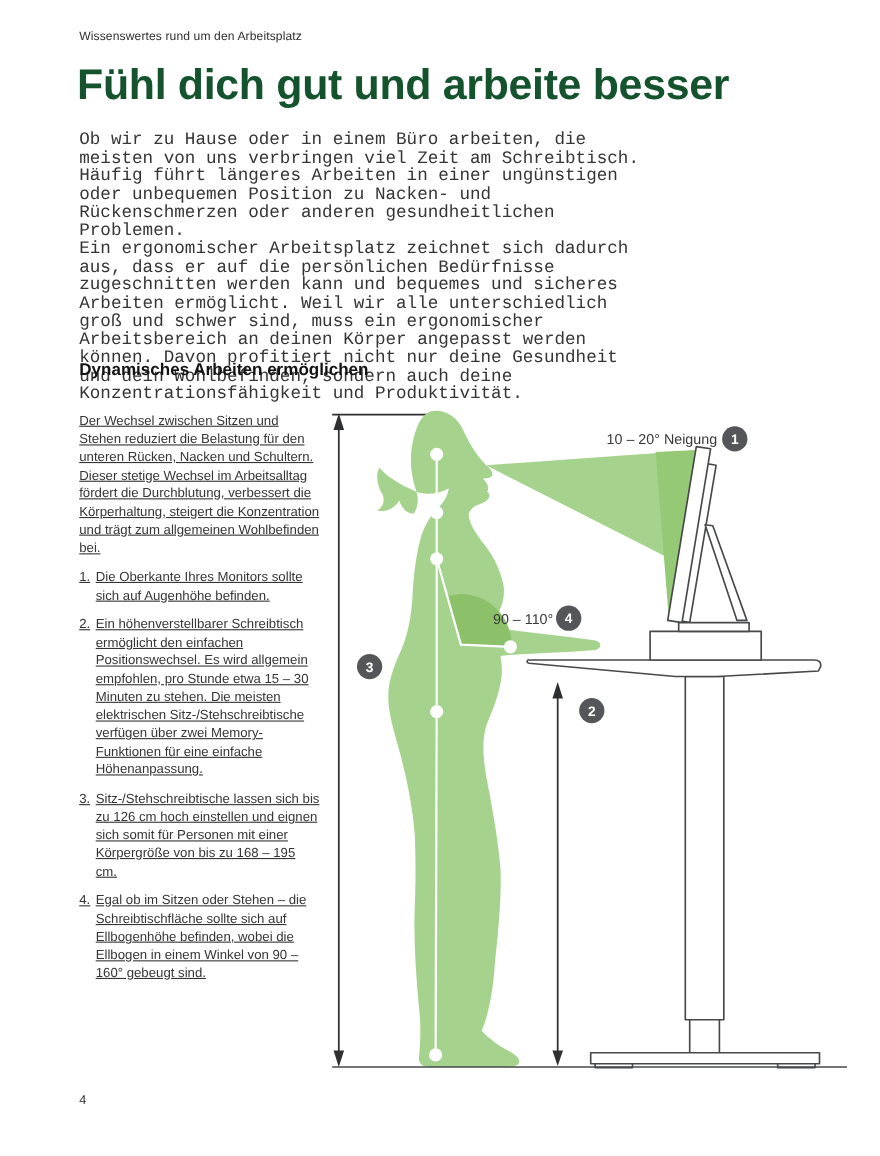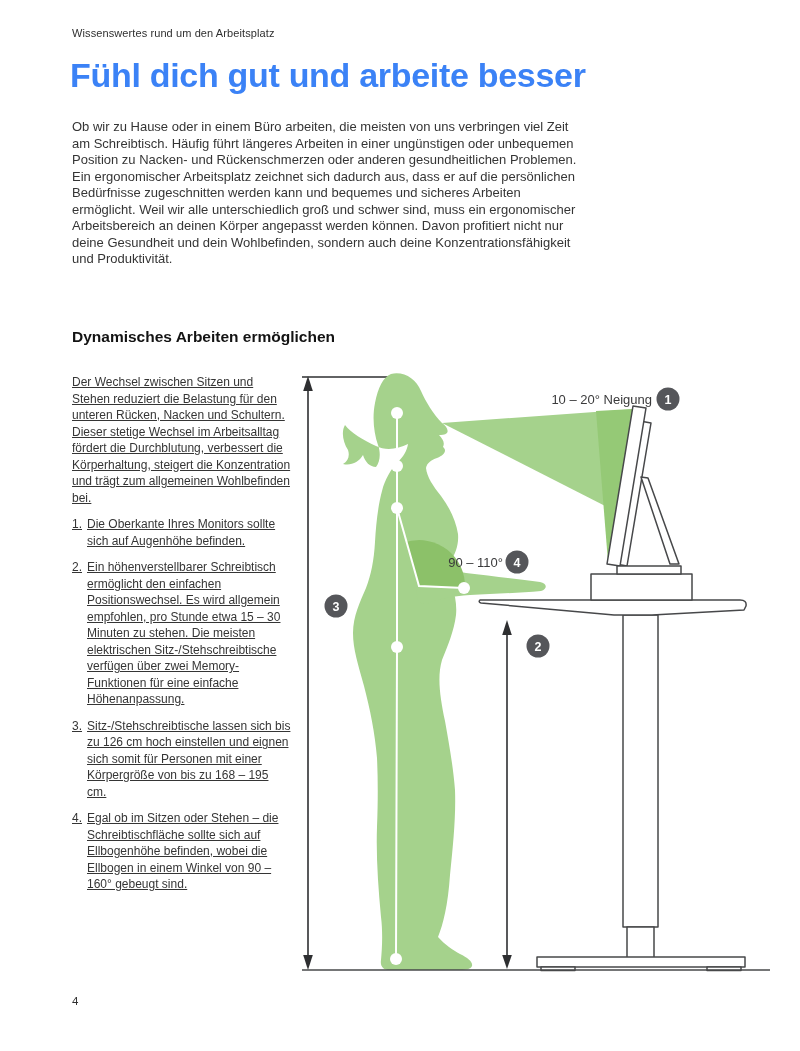--- a/index.html
+++ b/index.html
@@ -4,26 +4,26 @@
 <style>
   html,body{margin:0;padding:0;background:#ffffff;}
   .page{
     position:relative;width:800px;height:1051px;background:#fff;overflow:hidden;
     font-family:"Liberation Sans",sans-serif;color:#353535;padding-left:12px;
   }
   .eyebrow{
     position:absolute;left:72px;top:27px;font-size:11px;color:#2f2f2f;letter-spacing:.1px;
   }
   .title{
-    position:absolute;left:70px;top:56px;margin:0;font-size:34px;font-weight:700;
-    color:#3b82f6;letter-spacing:-.3px;
+    position:absolute;left:70px;top:56px;margin:0;font-size:39px;font-weight:700;
+    color:#14532d;letter-spacing:-.3px;
   }
   .intro{
-    position:absolute;left:72px;top:119px;width:512px;font-size:13px;line-height:16.5px;
-    hyphens:auto;-webkit-hyphens:auto;
+    position:absolute;left:72px;top:119px;width:512px;font-size:16px;line-height:16.5px;
+    hyphens:auto;font-family:Liberation Mono, monospace;-webkit-hyphens:auto;
   }
   .intro p{margin:0;}
   .section-heading{
     position:absolute;left:72px;top:328px;margin:0;font-size:15.5px;font-weight:700;color:#131313;text-align:center;
   }
   .left-col{
     position:absolute;left:72px;top:374px;width:219px;font-size:12px;line-height:16.5px;
     hyphens:auto;text-decoration:underline;-webkit-hyphens:auto;
   }
   .left-col .col-intro{margin:0 0 10px 0;}

